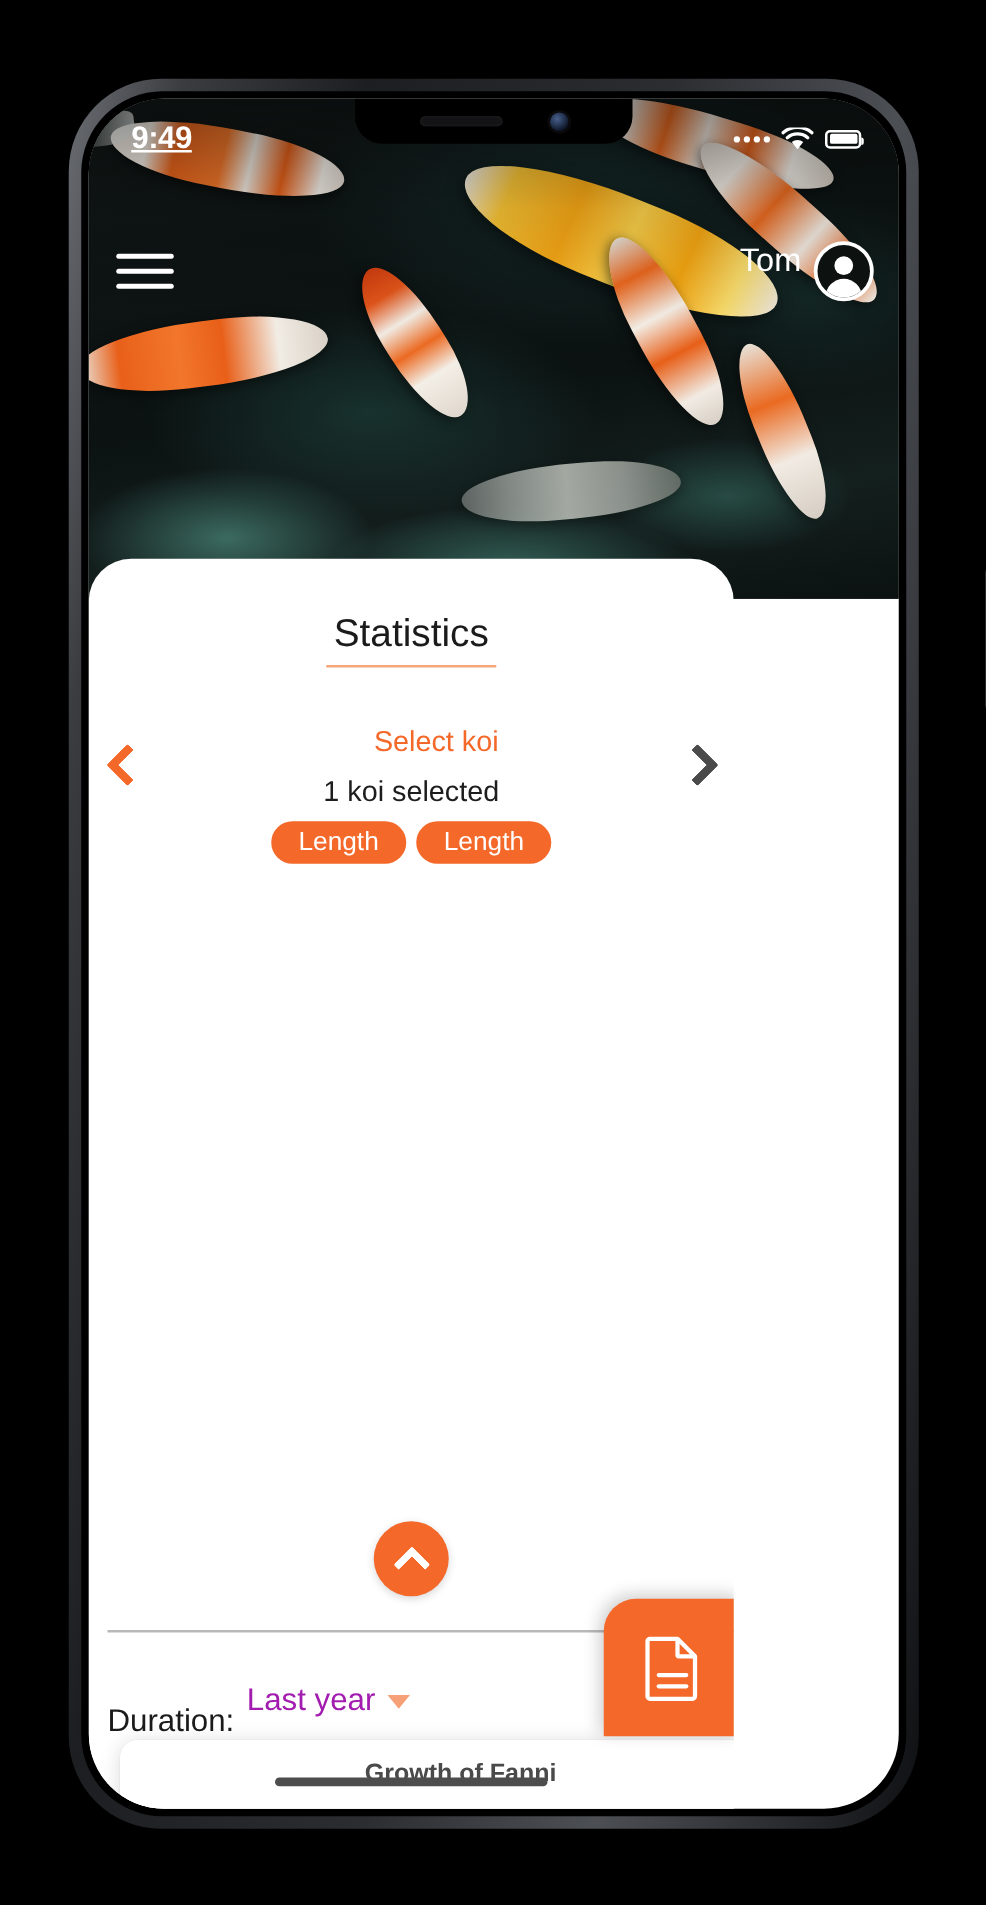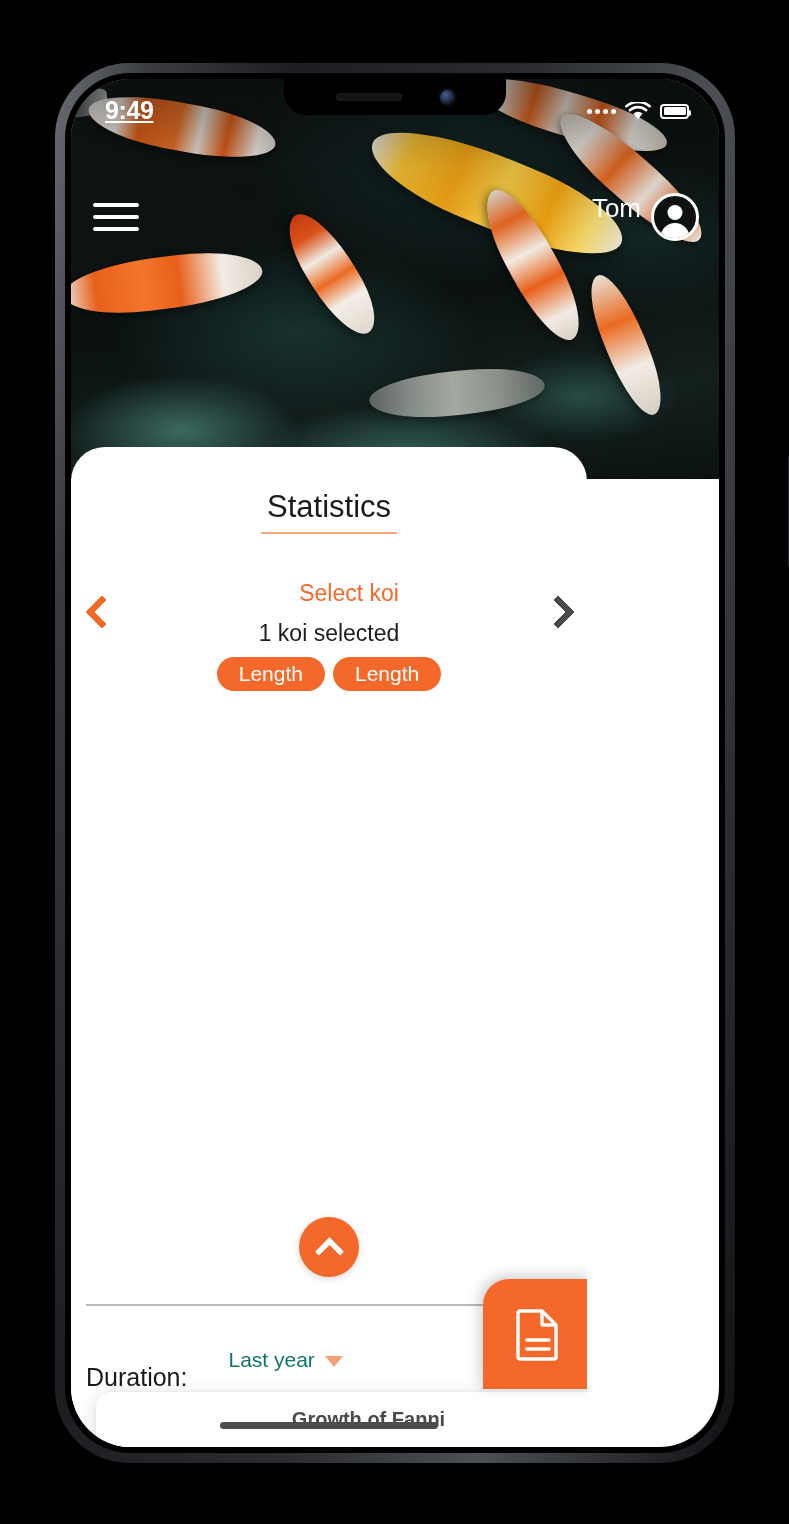--- a/index.html
+++ b/index.html
@@ -160,21 +160,21 @@
                      box-shadow:0 2px 7px rgba(0,0,0,.16); z-index:11; }
   #collapse-button .chev-up { width:21px; height:21px; border-top:6px solid #fff;
                               border-left:6px solid #fff; transform:rotate(45deg) translate(3px,3px);
                               border-radius:2px; }
 
   #divider { position:absolute; left:15px; top:857px; width:588px; height:2px; background:#b9b9b9; z-index:11; }
 
   #duration-row { position:absolute; left:15px; top:881px; z-index:11;
                   display:flex; align-items:center; gap:10px; }
   #duration-label { font-size:25px; color:#1b1b1b;margin-top:35px; }
-  #duration-value { font-size:21px; color:#0f766e; cursor:pointer;margin-left:31px; }
+  #duration-value { font-size:25px; color:#a21caf; cursor:pointer; }
   #duration-caret { width:0; height:0; border-left:9px solid transparent; border-right:9px solid transparent;
                     border-top:11px solid #f6a078; margin-top:3px; cursor:pointer; }
 
   
   #chart-card { position:absolute; left:25px; top:945px; width:545px; height:378px;
                 background:#fff; border-radius:14px; z-index:11;
                 box-shadow:0 2px 16px rgba(0,0,0,.15), 0 0 0 .5px rgba(0,0,0,.03); }
   #chart-title { text-align:center; padding-top:16px; font-size:20px; font-weight:700; color:#4a4a4a; }
 
   

